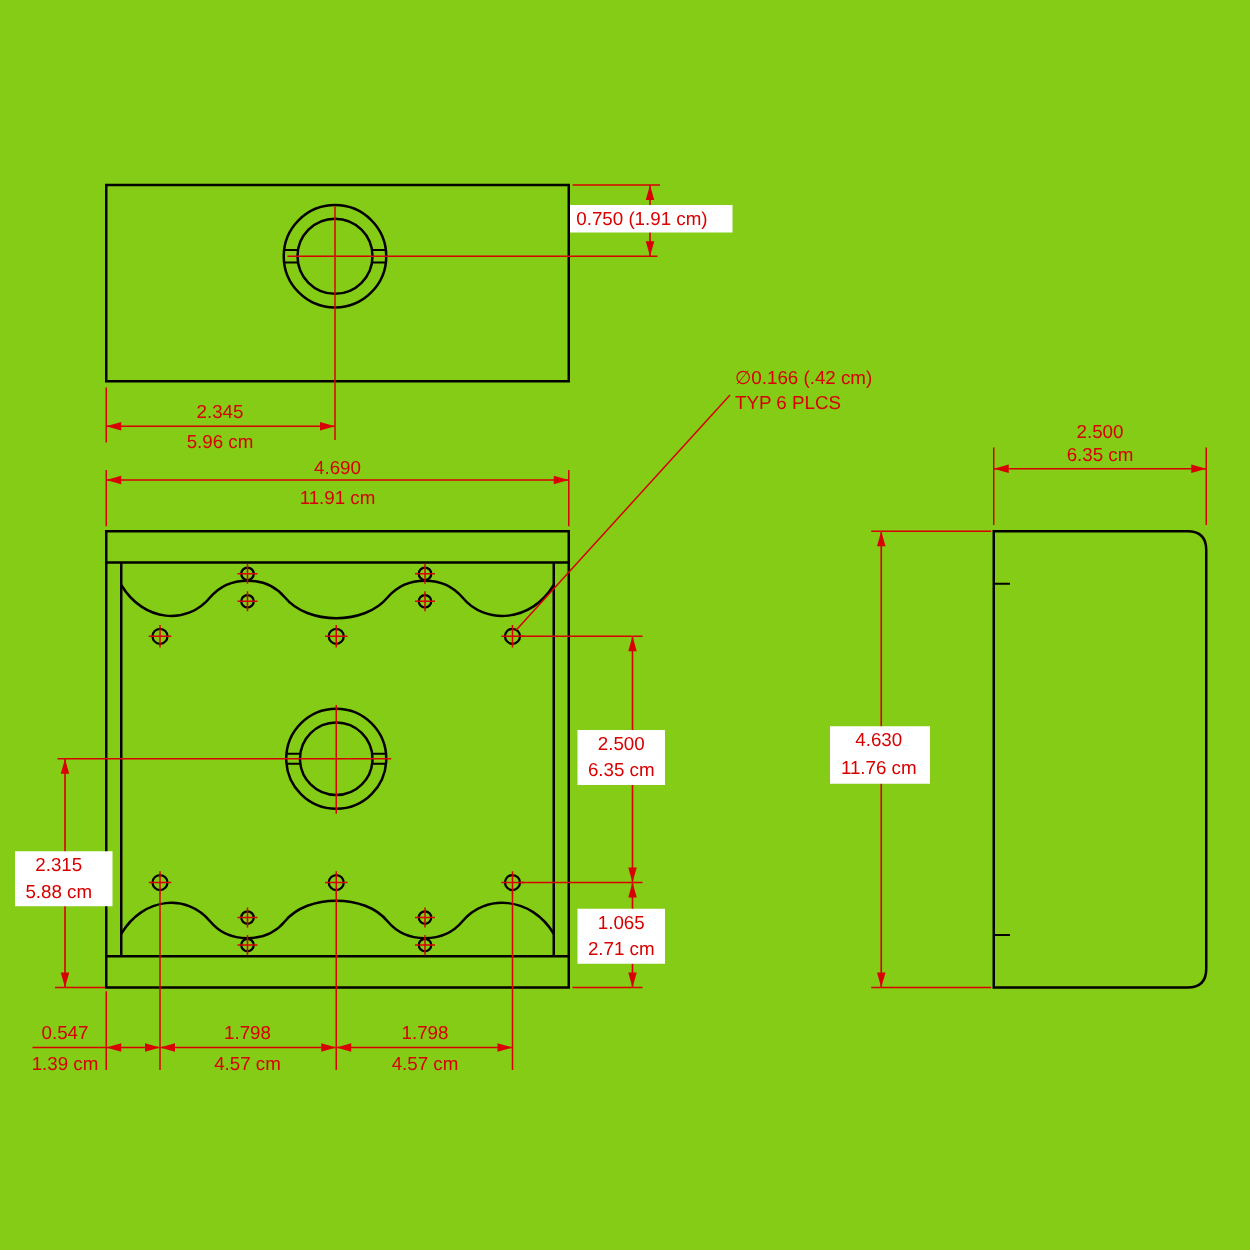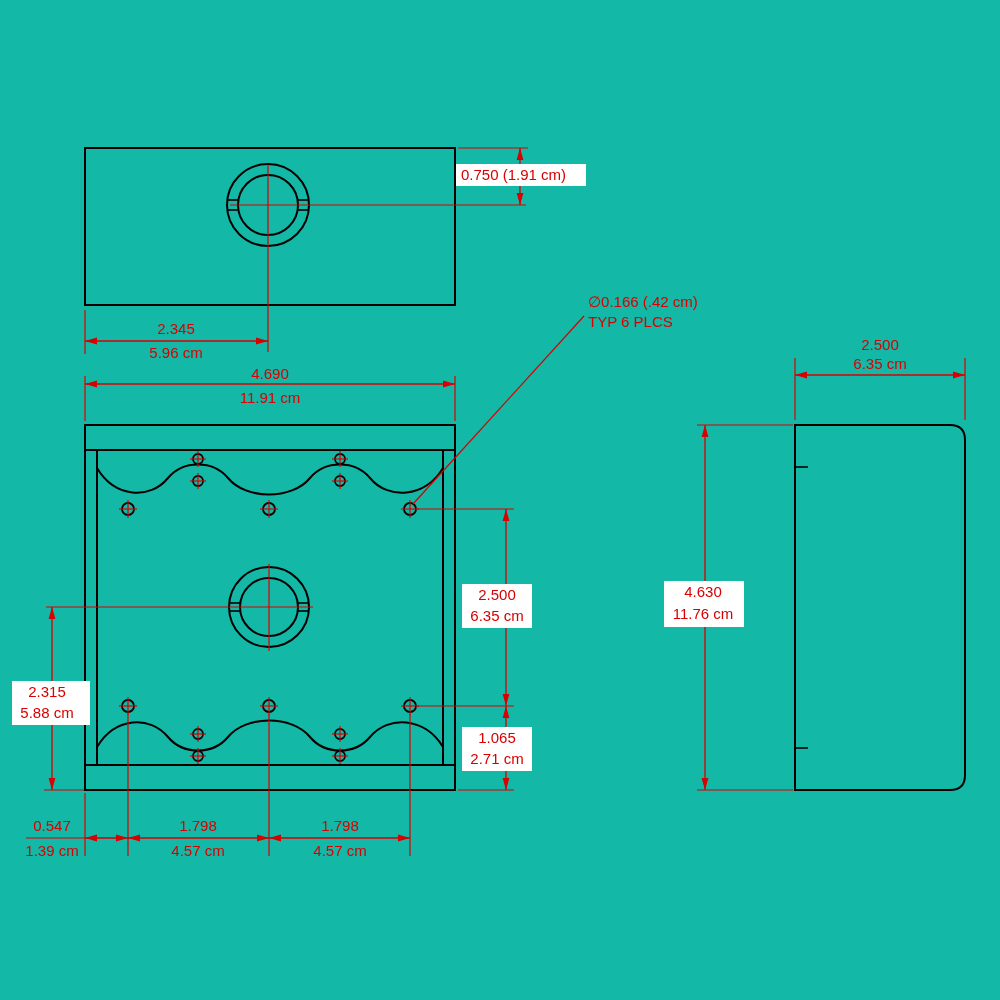--- a/index.html
+++ b/index.html
@@ -1,21 +1,21 @@
 <!DOCTYPE html>
 <html><head>
 <meta charset="utf-8">
 <style>
   * { box-sizing: border-box; }
   html, body { margin: 0; padding: 0; background: #ffffff; }
   .stage {
     position: relative;
     width: 1000px;
     height: 1000px;
-    background: #14b8a6;
+    background: #84cc16;
     overflow: hidden;
     font-family: "Liberation Sans", sans-serif;
   }
   
   .geo  { fill: none; stroke: #000000; stroke-width: 2; }
   .geo2 { fill: none; stroke: #000000; stroke-width: 1.6; }
   .hole { fill: none; stroke: #000000; stroke-width: 1.8; }
   
   .ext { stroke: #d80000; stroke-width: 1.2; fill: none; }
   .dim { stroke: #d80000; stroke-width: 1.3; fill: none; }

